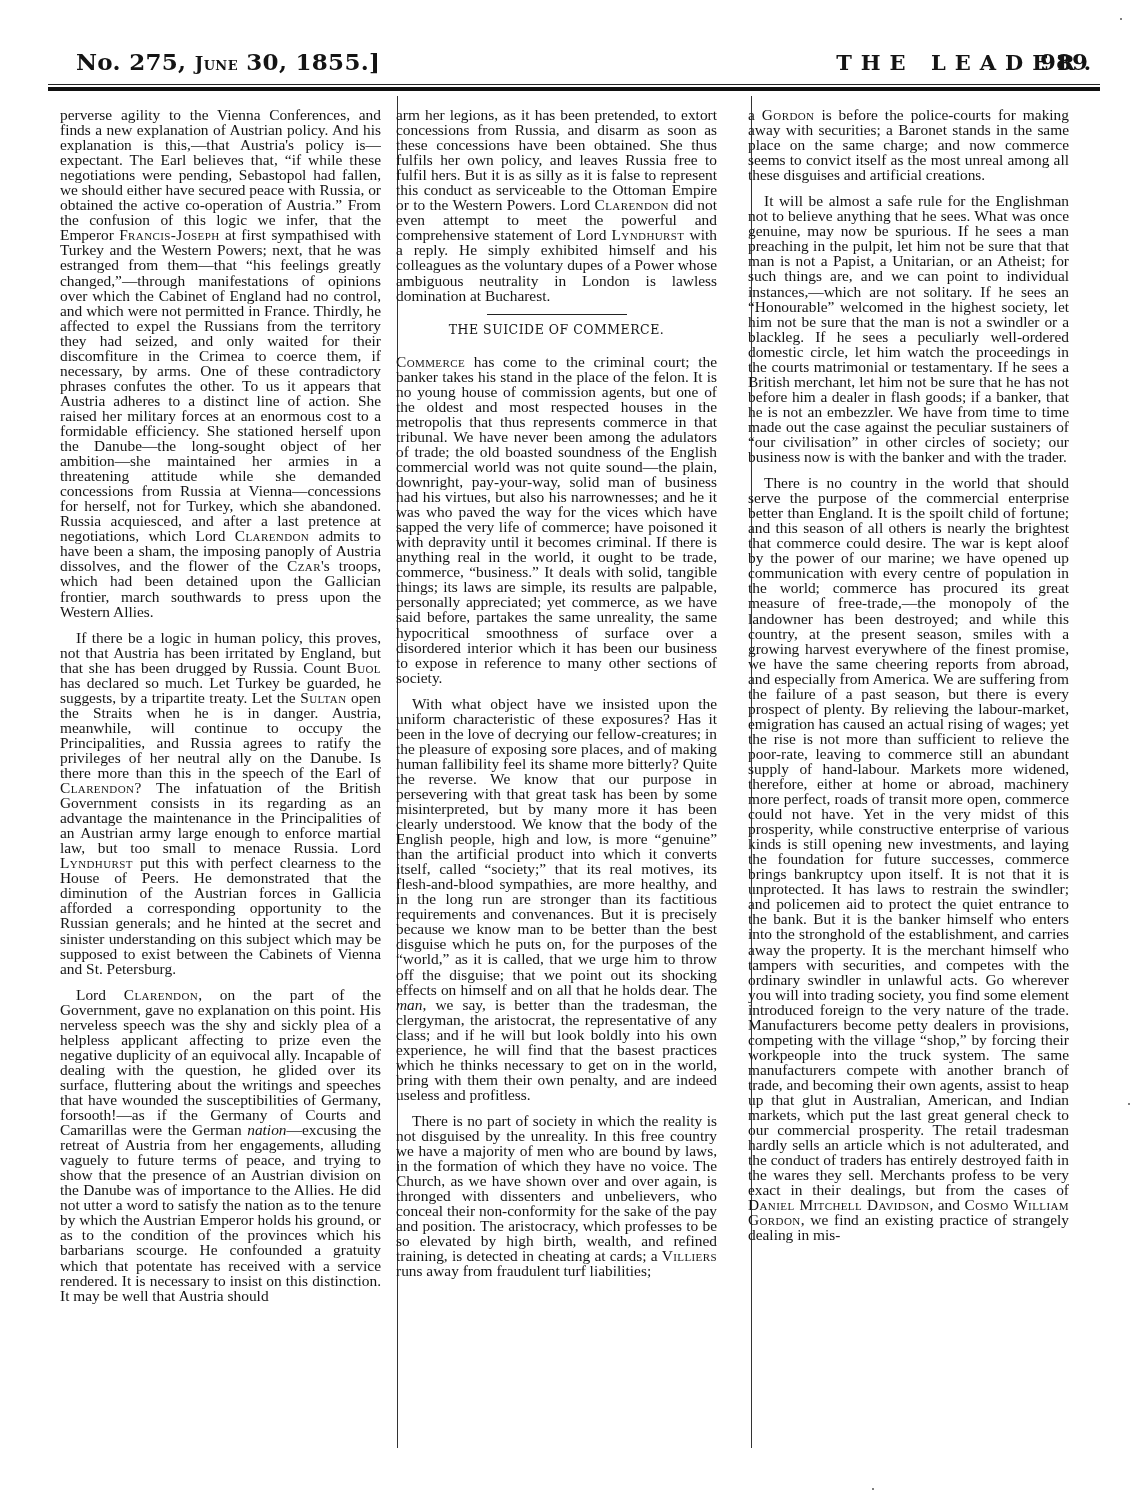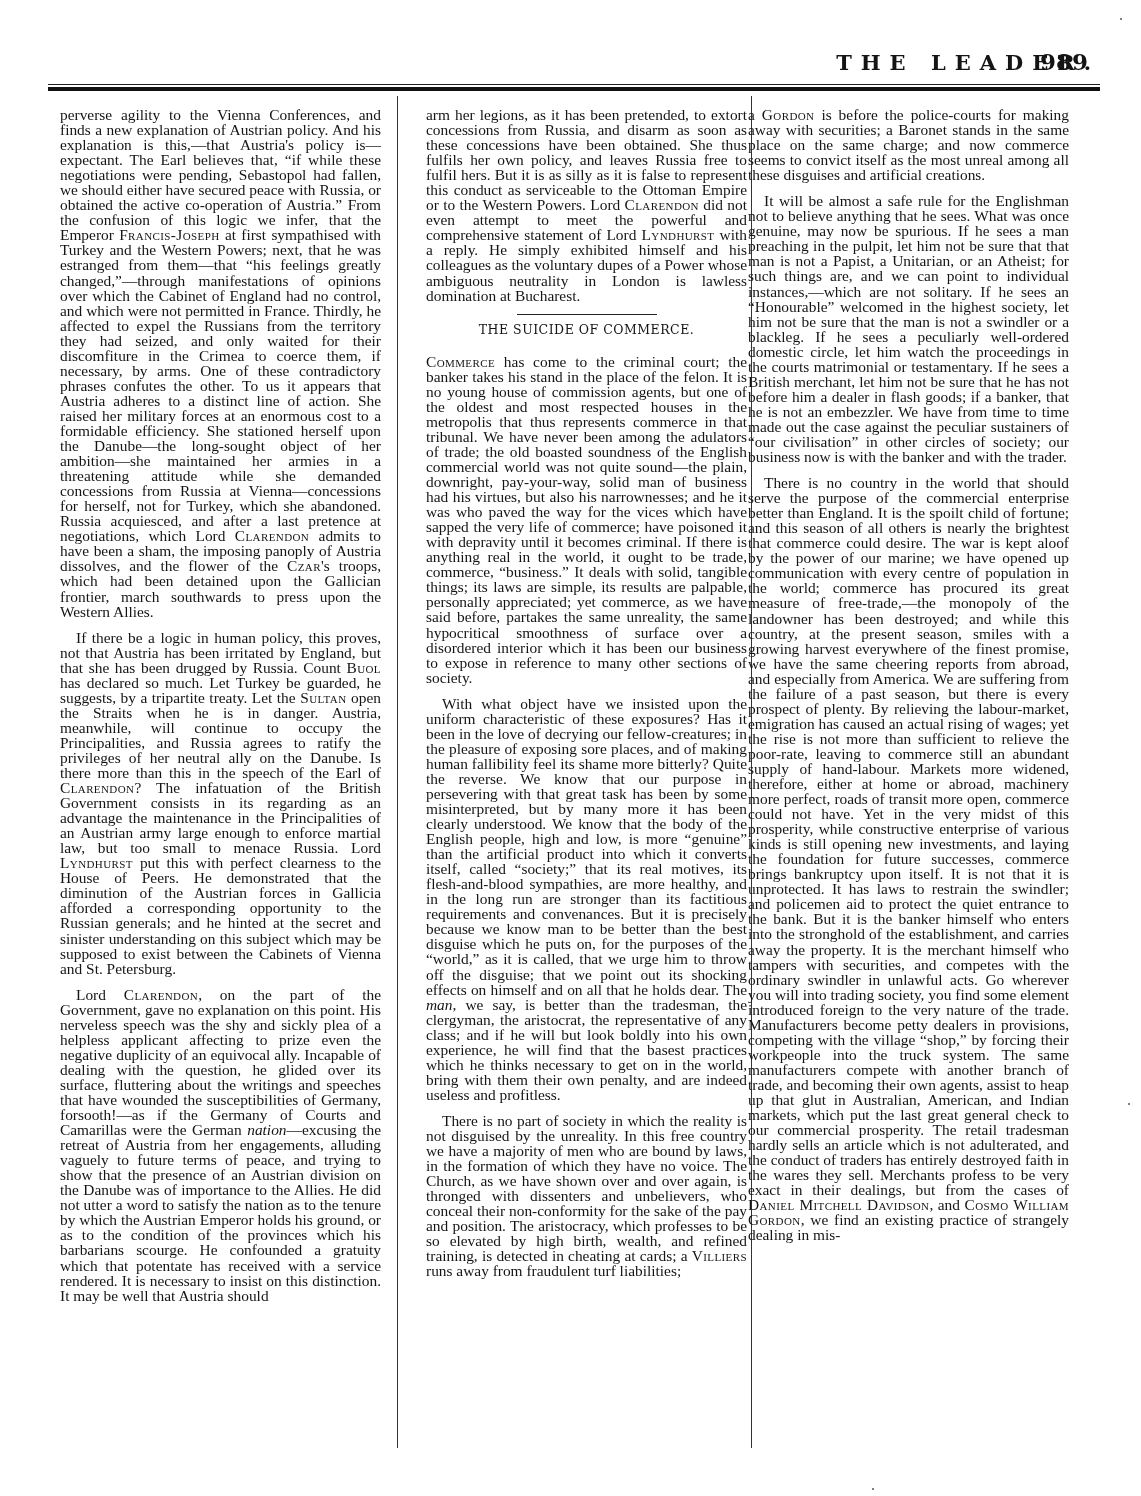--- a/index.html
+++ b/index.html
@@ -26,40 +26,41 @@
     font-family: "DejaVu Serif", serif; font-weight: bold; font-size: 23px;
   }
   .rule-thin { position: absolute; left: 48px; width: 1052px; top: 84px; height: 1px; background: #222; }
   .rule-thick { position: absolute; left: 48px; width: 1052px; top: 87px; height: 4px; background: #111; }
   .col {
     position: absolute; top: 96px; width: 343px; height: 1355px; overflow: hidden;
     font-family: "Liberation Serif", "DejaVu Serif", serif;
     font-size: 15.4px; line-height: 15.05px; text-align: justify; hyphens: manual;
   }
   .col.c1 { left: 49px; }
-  .col.c2 { left: 415px; }
+  .col.c2 { left: 385px; }
   .col.c3 { left: 737px; }
   .col p { margin: 11px; text-indent: 0; }
   .col p.ind { text-indent: 16px; }
   .vrule { position: absolute; top: 96px; width: 1px; height: 1352px; background: #333; }
   .vrule.v1 { left: 397px; }
   .vrule.v2 { left: 751px; }
   .sc { font-variant: small-caps; letter-spacing: 0.4px; }
   .it { font-style: italic; }
   .section-rule { width: 140px; height: 1px; background: #222; margin: 9px auto 7px auto; }
   .section-title {
     text-align: center; font-family: "DejaVu Serif", serif; font-size: 12.5px; letter-spacing: 0.5px;
     margin: 0 0 17px 0;
   }
   .speck { position: absolute; width: 2px; height: 2px; background: #555; border-radius: 1px; }
 </style>
 </head>
 <body>
 
 <div class="masthead">
+  <div class="issue"><span>No. 275,</span> <span class="sc">June</span> <span>30, 1855.]</span></div>
   <div class="title">THE LEADER.</div>
   <div class="pageno">989</div>
 </div>
 <div class="rule-thin"></div>
 <div class="rule-thick"></div>
 
 <div class="vrule v1"></div>
 <div class="vrule v2"></div>
 
 <div class="col c1">

